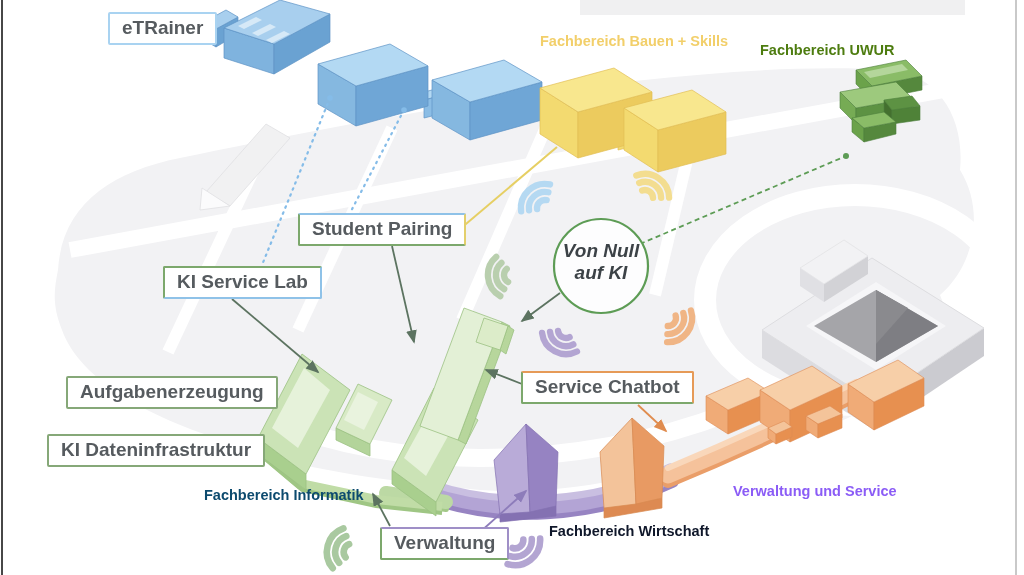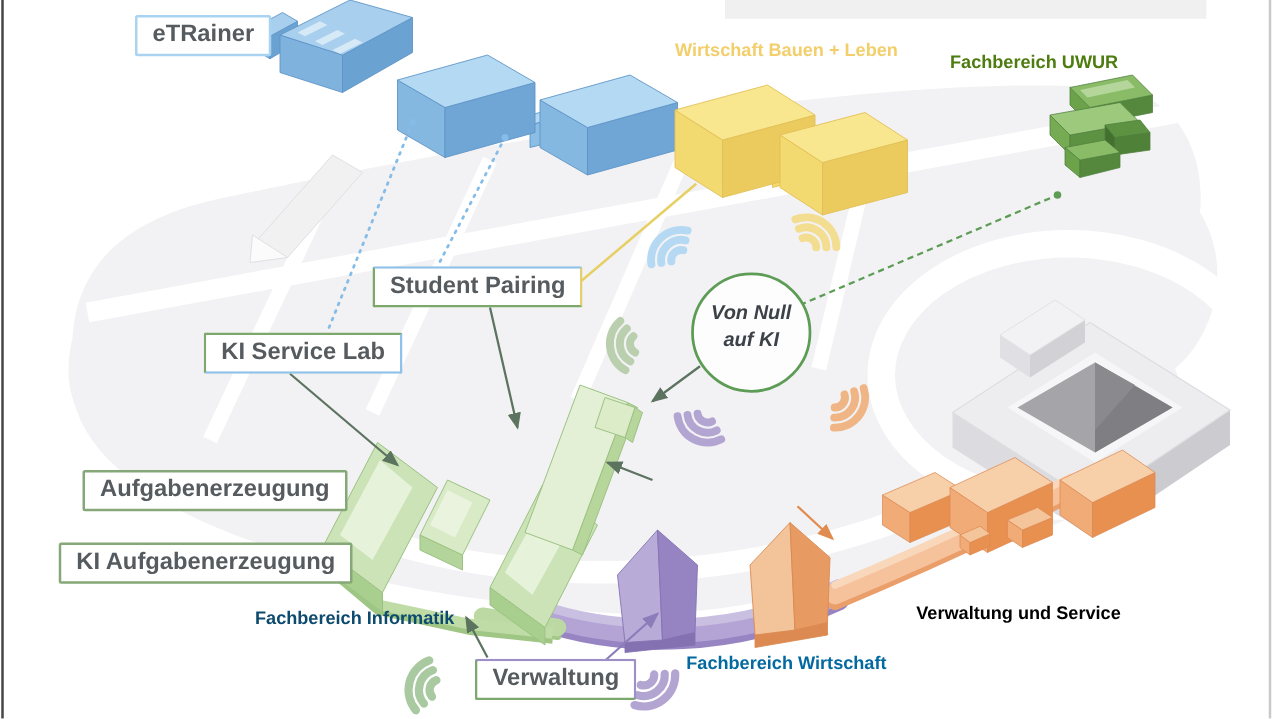--- a/index.html
+++ b/index.html
@@ -7,21 +7,21 @@
          font-family:"Liberation Sans", sans-serif;}
   #scene{position:absolute;left:0;top:0;}
   .edge-left{position:absolute;left:1px;top:0;width:2px;height:575px;background:#474747;}
   .edge-right{position:absolute;left:1015px;top:0;width:2px;height:575px;background:#c9c9c9;}
   .top-strip{position:absolute;left:580px;top:0;width:385px;height:15px;background:#f0f0f1;}
   .label{position:absolute;background:#ffffff;color:#565b5f;font-size:19px;font-weight:600;
          padding:3px 12px 4px 12px;border:2px solid #86a878;border-radius:2px;white-space:nowrap;
          line-height:1.15;}
   .area-label{position:absolute;font-size:14.5px;font-weight:600;white-space:nowrap;background:transparent;}
   .hub-text{position:absolute;left:552px;top:240px;width:98px;text-align:center;
-            font-style:italic;font-weight:700;font-size:16px;line-height:22px;color:#3c4247;}
+            font-style:italic;font-weight:700;font-size:19px;line-height:22px;color:#3c4247;}
   
   #lbl-etrainer{border-color:#a9d3f1;}
   #lbl-student-pairing{border-top-color:#8fc2e8;border-right-color:#e3cf6b;border-bottom-color:#7ca86c;border-left-color:#7ca86c;padding-left:12px;}
   #lbl-ki-skills-lab{border-top-color:#7ca86c;border-left-color:#7ca86c;border-right-color:#8fc2e8;border-bottom-color:#8fc2e8;}
   #lbl-service-chatbot{border-top-color:#e69a57;border-right-color:#e69a57;border-bottom-color:#7ca86c;border-left-color:#7ca86c;}
   #lbl-hackathon{border-top-color:#9f8fc7;border-right-color:#9f8fc7;border-bottom-color:#7ca86c;border-left-color:#7ca86c;}
 </style>
 </head>
 <body>
 
@@ -226,26 +226,27 @@
   </svg>
 
   <div class="edge-left"></div>
   <div class="edge-right"></div>
   <div class="top-strip"></div>
 
   <div class="label" id="lbl-etrainer" style="left:108px;top:12px;">eTRainer</div>
   <div class="label" id="lbl-student-pairing" style="left:298px;top:213px;">Student Pairing</div>
   <div class="label" id="lbl-ki-skills-lab" style="left:163px;top:266px;">KI Service Lab</div>
   <div class="label" style="left:66px;top:376px;">Aufgabenerzeugung</div>
-  <div class="label" style="left:47px;top:434px;">KI Aufgabenerzeugung</div>
+  <div class="label" style="left:47px;top:434px;">KI Dateninfrastruktur</div>
+  <div class="label" id="lbl-service-chatbot" style="left:521px;top:371px;">Service Chatbot</div>
   <div class="label" id="lbl-hackathon" style="left:380px;top:527px;">Verwaltung</div>
 
   <div class="hub-text">
     <div>Von Null</div>
     <div>auf KI</div>
   </div>
 
-  <div class="area-label" style="left:540px;top:33px;color:#f2cf6a;">Wirtschaft Bauen + Leben</div>
+  <div class="area-label" style="left:540px;top:33px;color:#f2cf6a;">Fachbereich Bauen + Skills</div>
   <div class="area-label" style="left:760px;top:42px;color:#4d7c0f;">Fachbereich UWUR</div>
   <div class="area-label" style="left:204px;top:487px;color:#0c4a6e;">Fachbereich Informatik</div>
-  <div class="area-label" style="left:549px;top:523px;color:#0369a1;">Fachbereich Wirtschaft</div>
-  <div class="area-label" style="left:733px;top:483px;color:#000000;">Verwaltung und Service</div>
+  <div class="area-label" style="left:549px;top:523px;color:#0f172a;">Fachbereich Wirtschaft</div>
+  <div class="area-label" style="left:733px;top:483px;color:#8b5cf6;">Verwaltung und Service</div>
 </div>
 
 </body></html>

